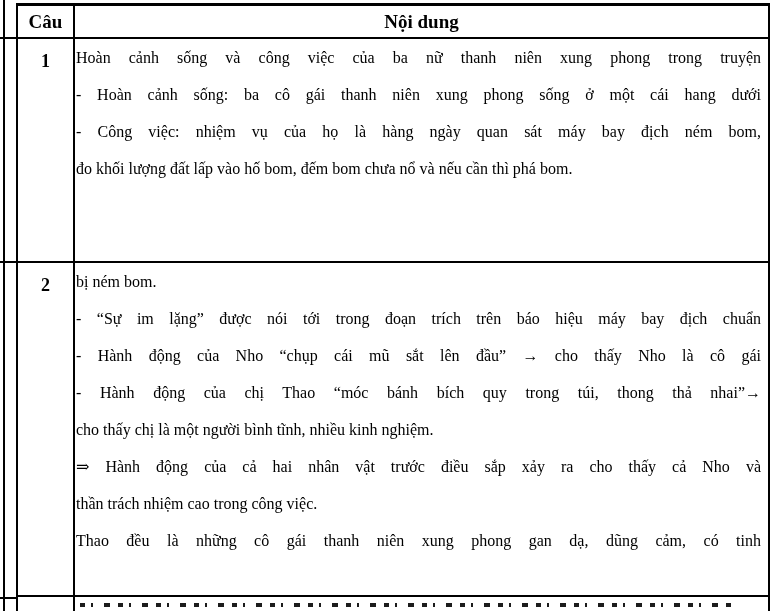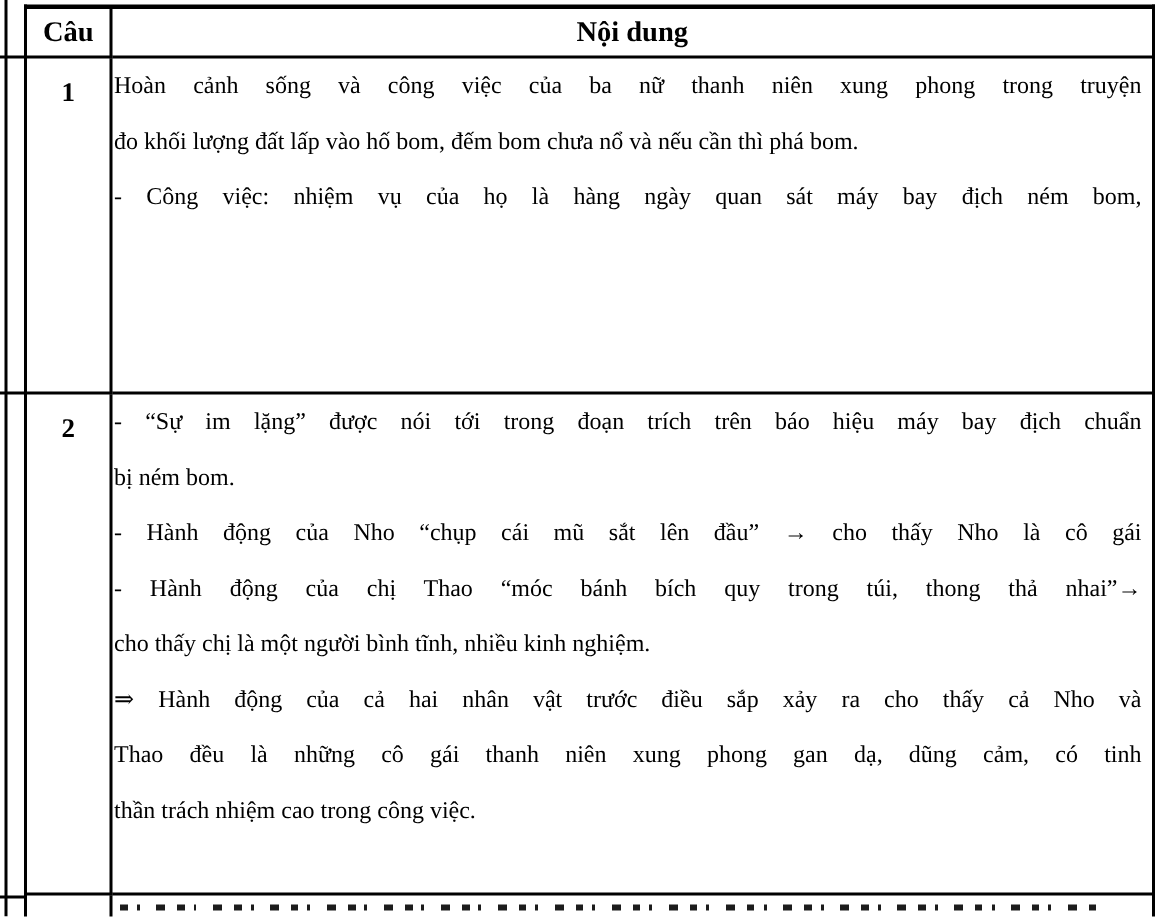--- a/index.html
+++ b/index.html
@@ -111,32 +111,33 @@
   <div class="row-stub stub-header"></div>
   <div class="row-stub stub-row1"></div>
   <div class="row-stub stub-row2"></div>
 
   <div class="doc-table" id="docTable">
     <div class="cell num-col header-cell">Câu</div>
     <div class="cell header-cell">Nội dung</div>
   <div class="cell num-col num row-0">1</div>
       <div class="cell content row-0">
         <div class="line just"><span>Hoàn cảnh sống và công việc của ba nữ thanh niên xung phong trong truyện</span></div>
+        <div class="line just"><span>- Hoàn cảnh sống: ba cô gái thanh niên xung phong sống ở một cái hang dưới</span></div>
+        <div class="line just"><span>- Công việc: nhiệm vụ của họ là hàng ngày quan sát máy bay địch ném bom,</span></div>
         <div class="line"><span>đo khối lượng đất lấp vào hố bom, đếm bom chưa nổ và nếu cần thì phá bom.</span></div>
-        <div class="line just"><span>- Công việc: nhiệm vụ của họ là hàng ngày quan sát máy bay địch ném bom,</span></div>
       </div>
       <div class="cell num-col num row-1">2</div>
       <div class="cell content row-1">
+        <div class="line"><span>bị ném bom.</span></div>
         <div class="line just"><span>- “Sự im lặng” được nói tới trong đoạn trích trên báo hiệu máy bay địch chuẩn</span></div>
-        <div class="line"><span>bị ném bom.</span></div>
         <div class="line just"><span>- Hành động của Nho “chụp cái mũ sắt lên đầu” → cho thấy Nho là cô gái</span></div>
         <div class="line just"><span>- Hành động của chị Thao “móc bánh bích quy trong túi, thong thả nhai”→</span></div>
         <div class="line"><span>cho thấy chị là một người bình tĩnh, nhiều kinh nghiệm.</span></div>
         <div class="line just"><span>⇒ Hành động của cả hai nhân vật trước điều sắp xảy ra cho thấy cả Nho và</span></div>
+        <div class="line"><span>thần trách nhiệm cao trong công việc.</span></div>
         <div class="line just"><span>Thao đều là những cô gái thanh niên xung phong gan dạ, dũng cảm, có tinh</span></div>
-        <div class="line"><span>thần trách nhiệm cao trong công việc.</span></div>
       </div>
       <div class="cell num-col num row-2"></div>
       <div class="cell content row-2">
         <div class="clipped-marks"></div>
       </div>
     </div>
 </div>
 
 </body></html>

